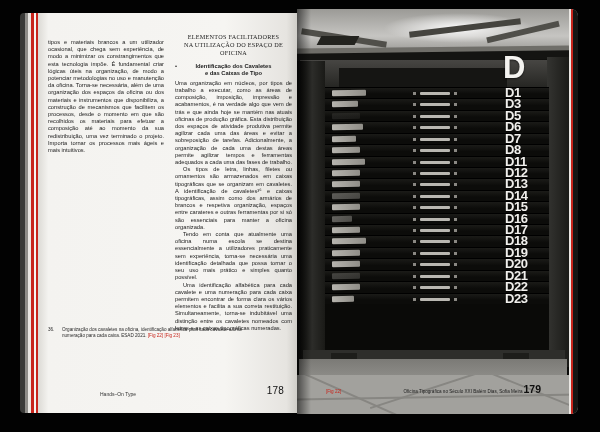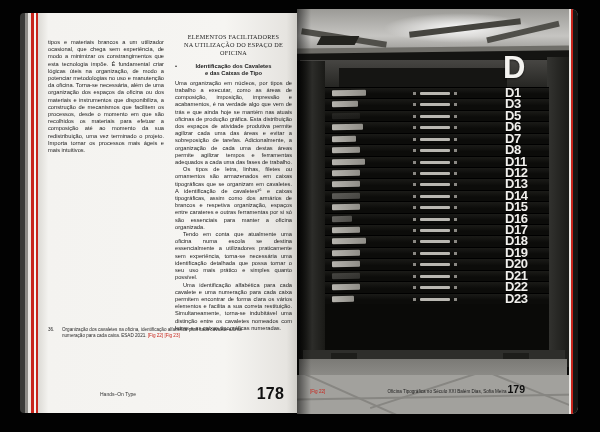--- a/index.html
+++ b/index.html
@@ -26,21 +26,21 @@
   .subhead{position:relative;text-align:center;font-weight:bold;font-size:5.8px;line-height:7.4px;margin-bottom:2px;}
   .subhead .bullet{position:absolute;left:0;top:0;font-weight:normal;}
   .col2 p{margin:0;}
   .p-indent{text-indent:8px;}
   .footnote{position:absolute;left:10px;top:314px;width:205px;font-size:4.6px;line-height:6px;color:#2a2a2a;text-align:left;}
   .footnote .fn-marker{position:absolute;left:0;top:0;}
   .footnote .fn-body{display:block;margin-left:14px;}
   .fig-red{color:var(--accent-red,#d8352b);}
   .lp-footer{position:absolute;left:0;top:372px;width:100%;height:20px;}
   .lp-title{position:absolute;left:62px;top:6px;font-size:5px;color:#333;}
-  .lp-num{position:absolute;right:13px;top:0;font-size:16px;font-weight:bold;color:#111;letter-spacing:.2px;}
+  .lp-num{position:absolute;right:13px;top:0;font-size:10px;font-weight:normal;color:#111;letter-spacing:.2px;}
 
   
   .photo{position:absolute;left:275px;top:0;width:281px;height:405px;background:#0d0d0b;
          border-radius:0 7px 7px 0;overflow:hidden;box-shadow:inset 0 0 34px rgba(0,0,0,.6);}
   .ceiling{position:absolute;left:0;top:0;width:100%;height:49px;
     background:linear-gradient(180deg,#9b9a96,#c6c5c2 55%,#898884);}
   .glow{position:absolute;left:86px;top:4px;width:150px;height:30px;
     background:radial-gradient(ellipse at center,rgba(255,255,255,.95) 0%,rgba(255,255,255,0) 70%);}
   .beam{position:absolute;height:6px;background:#504f4a;}
   .beam.b1{left:4px;top:26px;width:86px;transform:rotate(9deg);}
@@ -85,21 +85,21 @@
   .grout{position:absolute;background:#878682;height:2px;}
   .g1{left:-12px;top:16px;width:120px;transform:rotate(24deg);}
   .g2{left:70px;top:12px;width:130px;transform:rotate(-18deg);}
   .g3{left:180px;top:18px;width:130px;transform:rotate(22deg);}
   .g4{left:0px;top:21px;width:281px;transform:rotate(-1deg);}
   .redge-w{position:absolute;right:7px;top:0;width:2px;height:100%;background:#e9e7e3;}
   .redge-r{position:absolute;right:5px;top:0;width:2px;height:100%;background:var(--accent-red,#c8251c);}
   .redge-d{position:absolute;right:0;top:0;width:5px;height:100%;background:#161614;}
   .gutter-shade{position:absolute;left:0;top:0;width:14px;height:100%;
     background:linear-gradient(90deg,rgba(0,0,0,.55),rgba(0,0,0,0));}
-  .rp-footer{position:absolute;left:0;top:374px;width:244px;height:16px;z-index:5;}
+  .rp-footer{position:absolute;left:16px;top:374px;width:244px;height:16px;z-index:5;}
   .rp-fig{position:absolute;left:13px;top:6px;font-size:4.6px;color:var(--accent-red,#d8352b);}
   .rp-caption{position:absolute;left:70px;top:6px;width:160px;text-align:center;font-size:4.6px;color:#1d1d1d;}
   .rp-num{position:absolute;right:16px;top:0;font-size:10.5px;font-weight:bold;color:#0e0e0e;}
 </style>
 </head>
 <body>
 
 <div class="stage">
   <div class="book">
 

